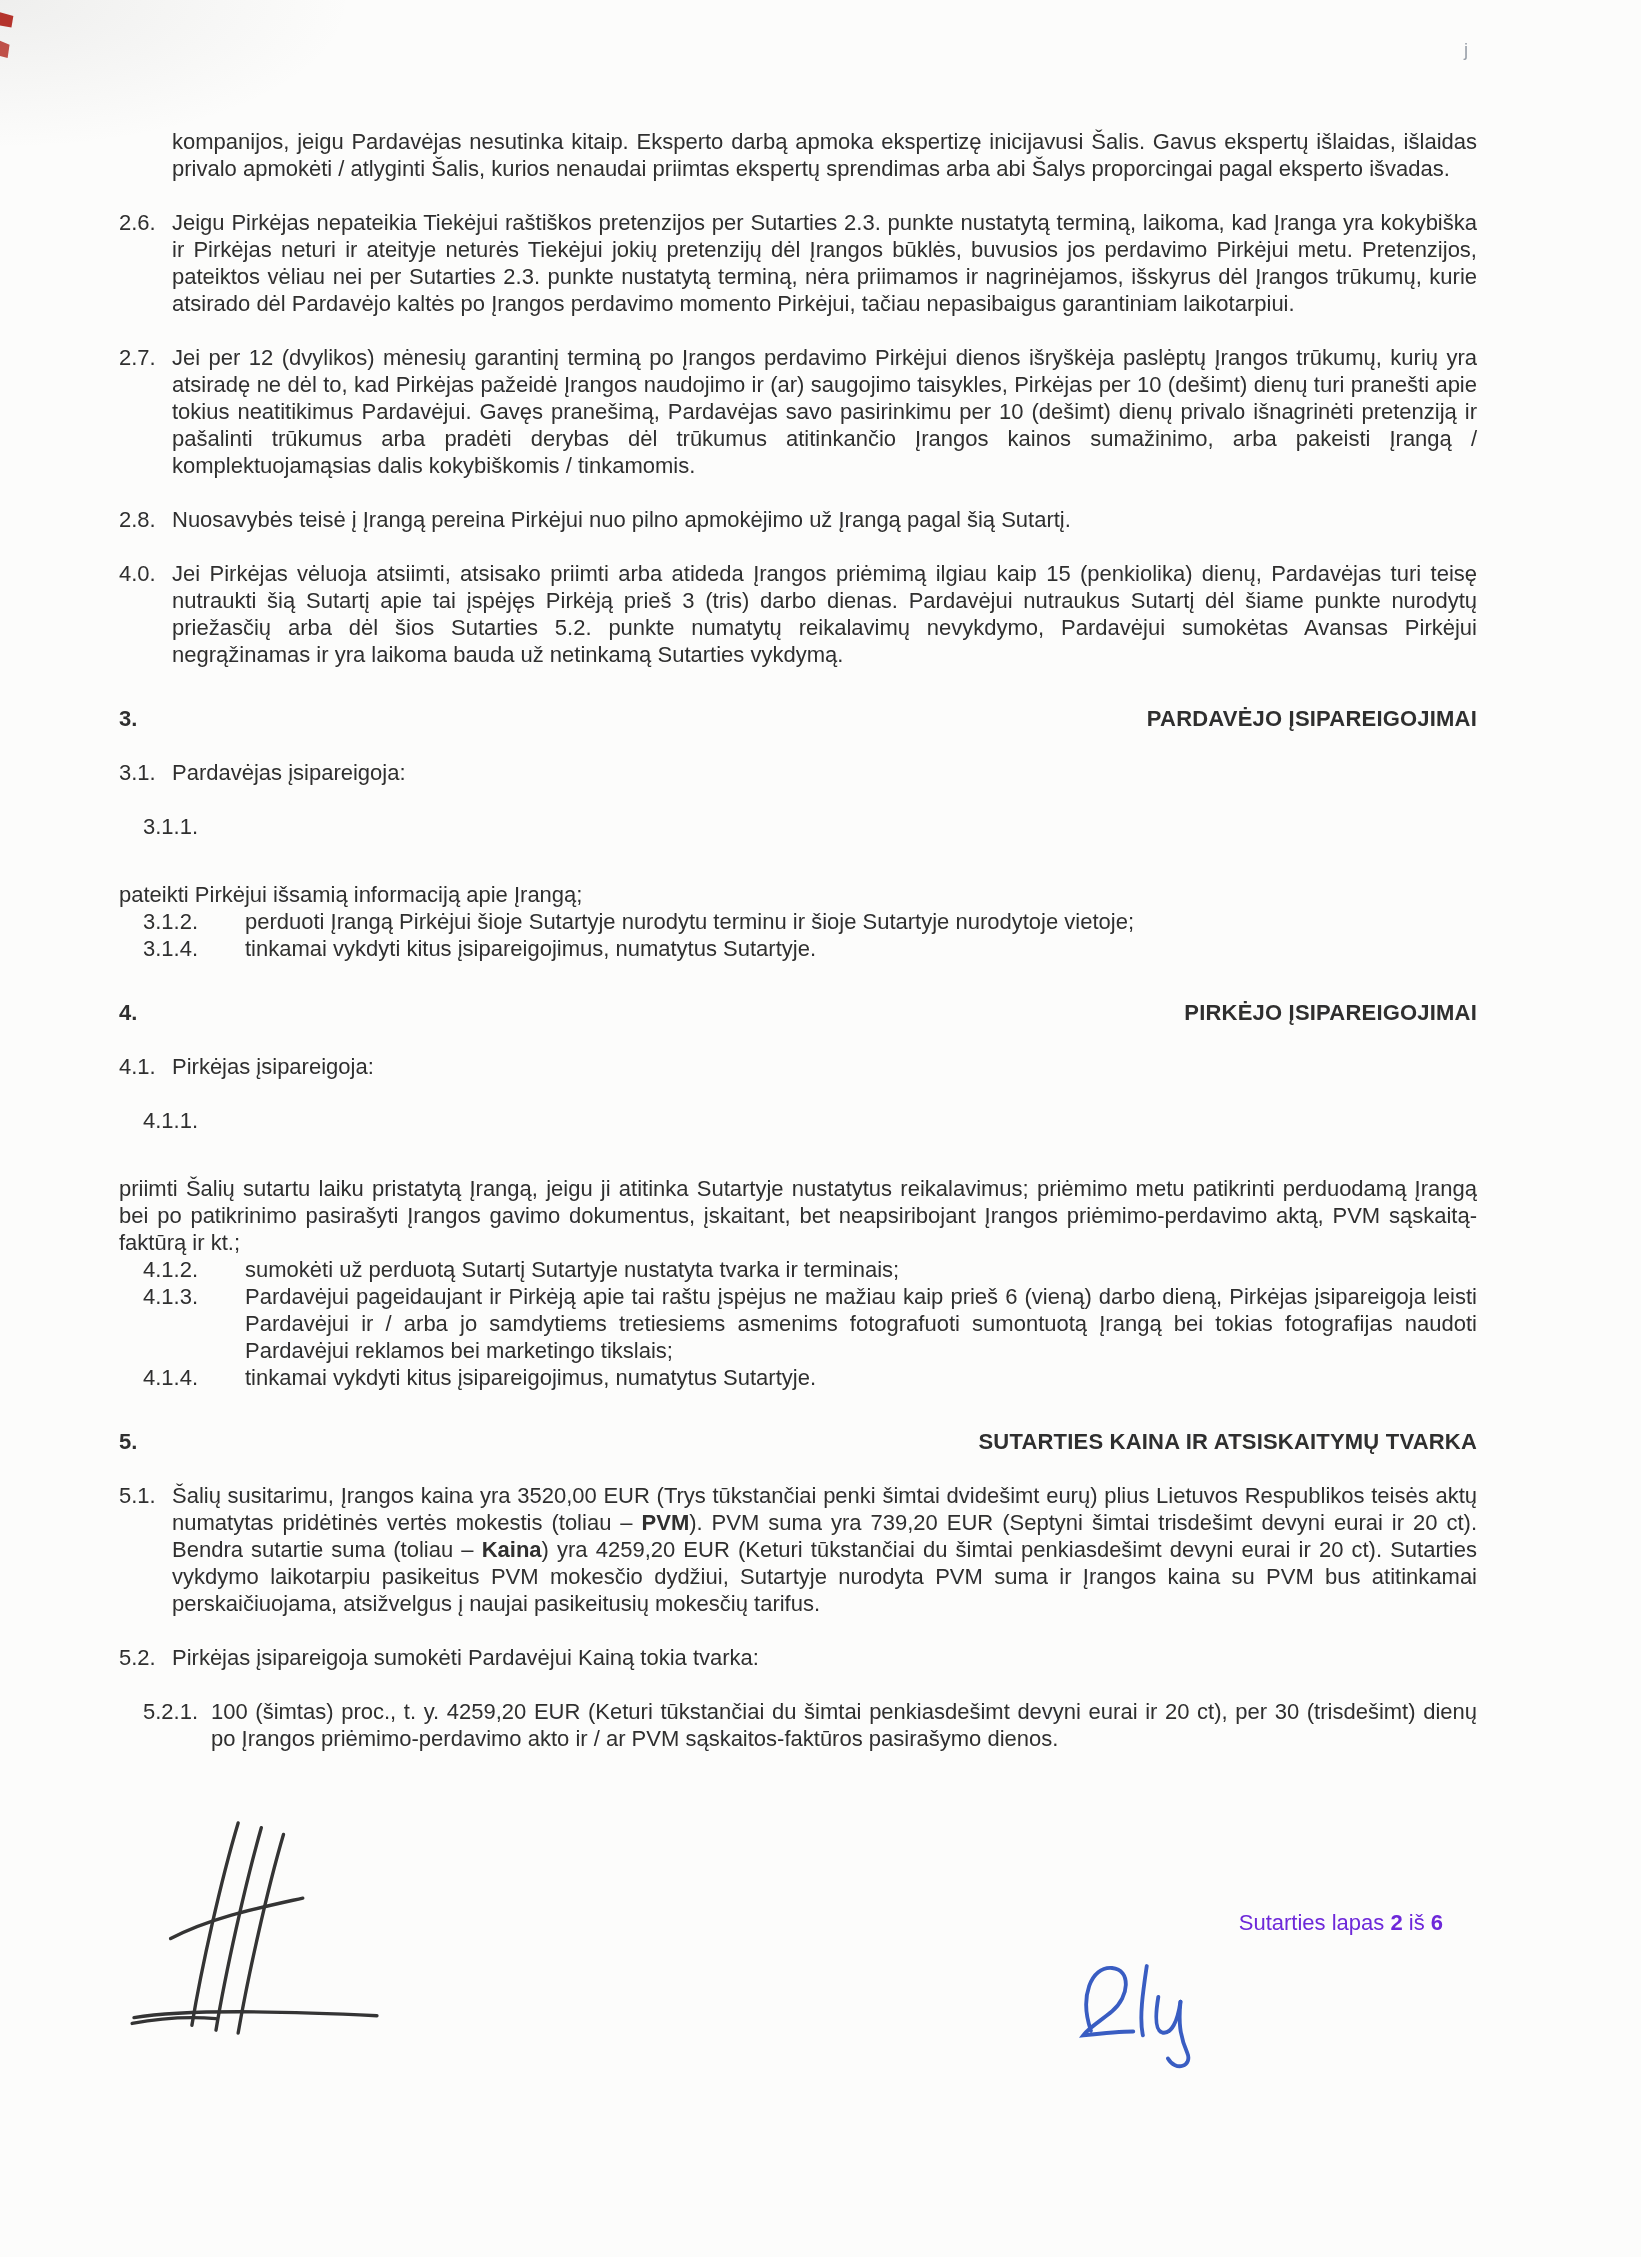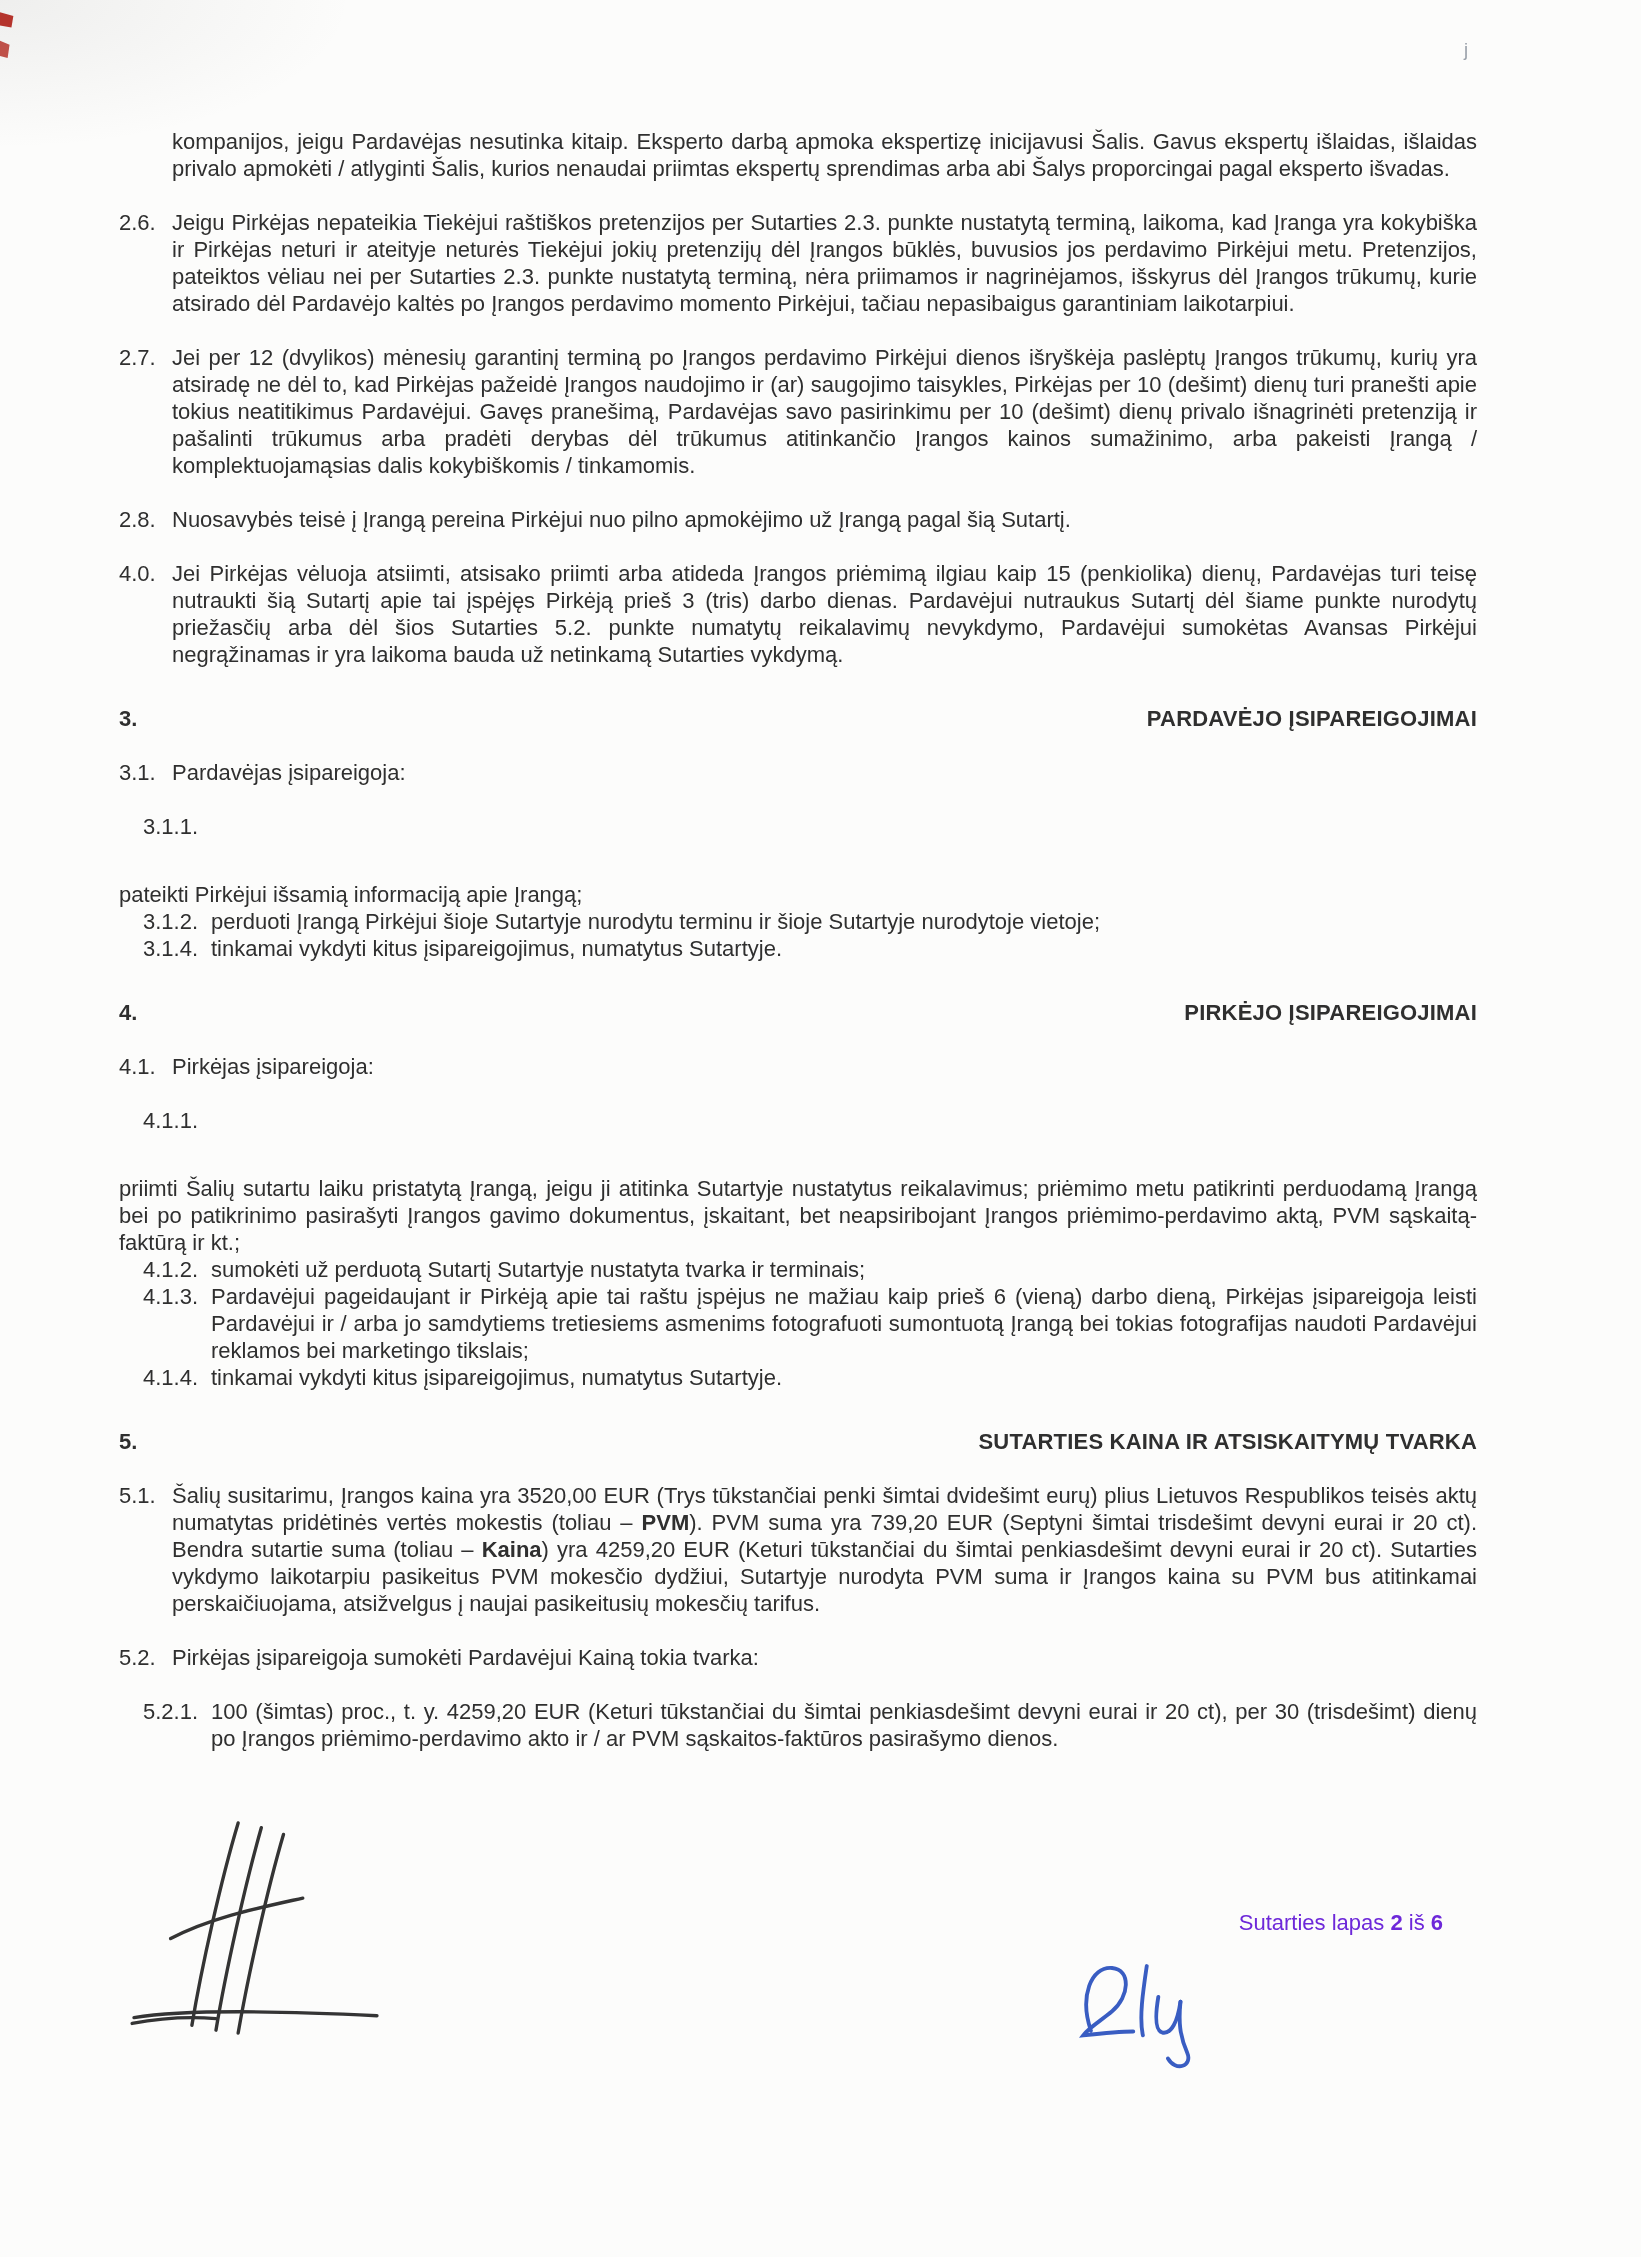--- a/index.html
+++ b/index.html
@@ -7,21 +7,21 @@
   .page{position:relative;width:1641px;height:2257px;background:#fcfcfb;overflow:hidden;color:#2f2f2f;}
   .page::before{content:"";position:absolute;inset:0;background:radial-gradient(502px 212px at 0% 0%, rgba(120,120,118,.10), rgba(0,0,0,0) 70%);pointer-events:none;}
   .doc{position:absolute;left:119px;top:93px;width:1358px;font-size:22px;line-height:27px;margin-top:35px;}
   .block{display:flex;align-items:flex-start;margin-top:27px;}
   .block.plain{margin-top:0;}
   .block .num{flex:0 0 53px;}
   .block .text{flex:1;text-align:justify;}
   .block.heading{margin-top:37px;font-weight:700;}
   .block.heading .text{text-align:right;letter-spacing:0.2px;}
   .block.sub-first{margin-top:27px;flex-direction:column;}
-  .block.sub{margin-top:0;}
+  .block.sub{margin-top:0;gap:34px;}
   .block.sub .num,.block.sub-first .num,.block.sub2 .num{flex:0 0 68px;margin-left:24px;}
   .block.sub2{margin-top:27px;font-weight:400;}
   .footer{position:absolute;top:1910px;right:198px;font-size:22px;color:#6d28d9;}
   .footer b{font-weight:700;}
   .sig{position:absolute;pointer-events:none;}
   .sig-ink{left:124px;top:1794px;}
   .sig-blue{left:1062px;top:1939px;}
   .corner-marks{position:absolute;left:0;top:7.7px;}
   .stray{position:absolute;left:1464px;top:39px;font-size:18.3px;color:#99a0a9;}
 </style>

